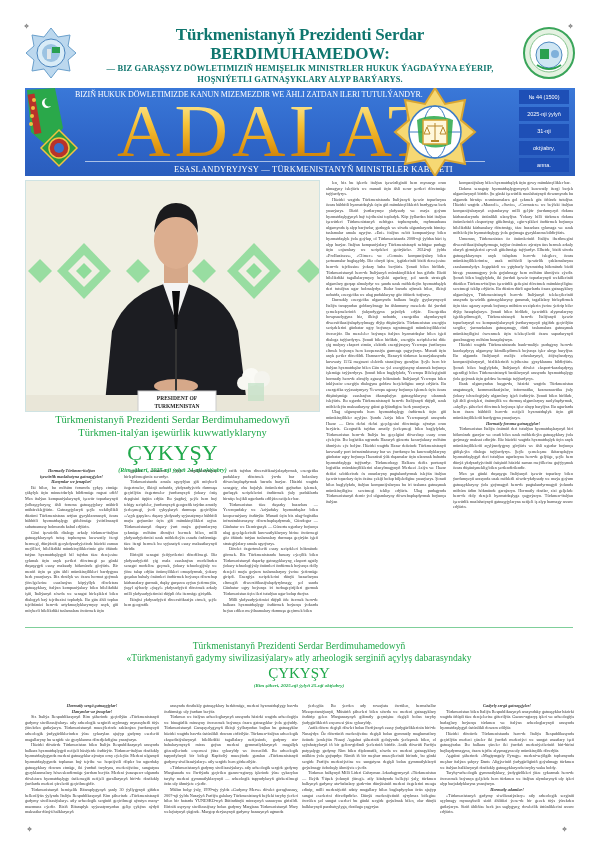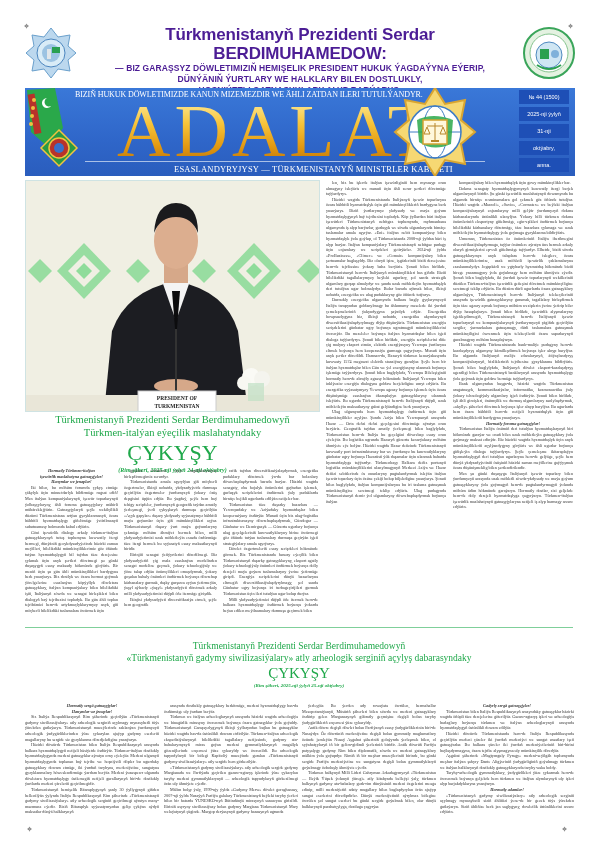--- a/index.html
+++ b/index.html
@@ -5,21 +5,21 @@
   * { box-sizing: border-box; margin: 0; padding: 0; }
   html, body { width: 600px; height: 850px; background: #ffffff; overflow: hidden; }
   body { font-family: "Liberation Serif", serif; color: #222; position: relative; }
 
   .reg-mark { position: absolute; font-size: 9px; color: #555; font-family: "DejaVu Sans", sans-serif; }
 
   
   .mast-top { position: absolute; left: 25px; top: 25px; width: 550px; height: 60px; }
   .emblem-left { position: absolute; left: 0; top: 2px; width: 52px; height: 52px; }
   .emblem-right { position: absolute; right: 0; top: 2px; width: 52px; height: 52px; }
-  .quote-block { position: absolute; left: 60px; right: 60px; top: 0; text-align: center; color: #4c1d95; font-family: Liberation Sans, sans-serif; }
+  .quote-block { position: absolute; left: 60px; right: 60px; top: 0; text-align: center; color: #0f766e; font-family: Liberation Serif, serif; }
   .quote-title { font-size: 17px; font-weight: bold; letter-spacing: -0.2px; line-height: 19px; }
   .quote-line { font-size: 8.5px; font-weight: bold; line-height: 11px; letter-spacing: 0.1px; }
 
   
   .banner { position: absolute; left: 25px; top: 88px; width: 550px; height: 88px; background: linear-gradient(180deg,#3a78d8 0%,#2f66c9 60%,#2a5dbd 100%); overflow: hidden; }
   .banner-motto { position: absolute; left: 50px; top: 2px; width: 360px; font-size: 8px; color: #fff; font-family: "Liberation Serif", serif; letter-spacing: -0.1px; white-space: nowrap; }
   .banner-title { position: absolute; left: 92px; top: 6px; font-size: 74px; line-height: 74px; font-family: "Liberation Serif", serif; letter-spacing: 4px; color: #f2b31a; background: linear-gradient(180deg,#fff3b0 0%,#f7c43a 40%,#e39a12 70%,#b86e06 100%); -webkit-background-clip: text; background-clip: text; -webkit-text-fill-color: transparent; text-shadow: none; }
   .banner-underline { position: absolute; left: 60px; right: 90px; top: 73px; height: 1px; background: rgba(255,255,255,0.6); }
   .banner-sub { position: absolute; left: 105px; top: 76px; font-size: 8.5px; color: #fff; font-family: Liberation Serif, serif; letter-spacing: 0.2px; white-space: nowrap; margin-left: 44px; }
   .flag { position: absolute; left: 0; top: 0; width: 60px; height: 88px; }
@@ -57,22 +57,21 @@
 <div class="mast-top">
   <svg class="emblem-left" viewBox="0 0 52 52">
     <polygon points="26,1 33,10 45,8 43,19 51,26 43,33 45,44 33,42 26,51 19,42 7,44 9,33 1,26 9,19 7,8 19,10" fill="#bcd8ee" stroke="#6aa0cc" stroke-width="1"></polygon>
     <circle cx="26" cy="26" r="14" fill="#d9ecf7" stroke="#4c86bf" stroke-width="1"></circle>
     <circle cx="26" cy="26" r="9" fill="#9cc3e2"></circle>
     <rect x="27" y="20" width="8" height="6" fill="#2aa050"></rect>
     <rect x="22" y="22" width="4" height="10" fill="#e0e6ea"></rect>
   </svg>
   <div class="quote-block">
     <div class="quote-title">Türkmenistanyň Prezidenti Serdar BERDIMUHAMEDOW:</div>
-    <div class="quote-line">— BIZ GARAŞSYZ DÖWLETIMIZIŇ HEMIŞELIK PRESIDENT HUKUK ÝAGDAÝYNA EÝERIP,</div>
-    <div class="quote-line">DÜNÝÄNIŇ ÝURTLARY WE HALKLARY BILEN DOSTLUKLY,</div>
+    <div class="quote-line">— BIZ GARAŞSYZ DÖWLETIMIZIŇ HEMIŞELIK MINISTRLER HUKUK ÝAGDAÝYNA EÝERIP,</div>
     <div class="quote-line">HOŞNIÝETLI GATNAŞYKLARY ALYP BARÝARYS.</div>
   </div>
   <svg class="emblem-right" viewBox="0 0 52 52">
     <circle cx="26" cy="26" r="25" fill="#e4f2e1" stroke="#3aa55a" stroke-width="2"></circle>
     <circle cx="26" cy="26" r="19" fill="#ffffff" stroke="#86c48f" stroke-width="1"></circle>
     <circle cx="26" cy="28" r="13" fill="#cfe6f3" stroke="#4f8ac0" stroke-width="1"></circle>
     <rect x="17" y="22" width="9" height="10" fill="#2aa050"></rect>
     <circle cx="32" cy="27" r="4" fill="#7fb1da"></circle>
     <path d="M14 38 Q26 46 38 38" stroke="#2aa050" stroke-width="2" fill="none"></path>
   </svg>
@@ -156,21 +155,21 @@
     <rect x="222" y="202" width="16" height="18" fill="#bfe0c5" opacity="0.7"></rect>
 
     <rect x="112" y="210" width="78" height="22" fill="#ffffff" stroke="#ccc"></rect>
     <text x="151" y="219" font-size="5.5" text-anchor="middle" font-family="Liberation Serif, serif" font-weight="bold" fill="#222">PRESIDENT OF</text>
     <text x="151" y="227" font-size="5.5" text-anchor="middle" font-family="Liberation Serif, serif" font-weight="bold" fill="#222">TURKMENISTAN</text>
   </svg>
 </div>
 
 <div class="headline1">
   <div class="h-line">Türkmenistanyň Prezidenti Serdar Berdimuhamedowyň</div>
-  <div class="h-line">Türkmen-italýan eýeçilik maslahatyndaky</div>
+  <div class="h-line">Türkmen-italýan işewürlik kuwwatlyklaryny</div>
   <div class="h-big">ÇYKYŞY</div>
   <div class="h-dateline">(Rim şäheri, 2025-nji ýylyň 24-nji oktýabry)</div>
 </div>
 
 <div class="col" style="left:25px;top:468px;width:93px;height:158px;">
   <p class="sub">Hormatly Türkmen-italýan</p>
   <p class="sub">işewürlik maslahatyna gatnaşyjylar!</p>
   <p class="sub">Hanymlar we jenaplar!</p>
   <p>Iki bilen, bu möhüm forumda çykyş etmäge çäkylyk üçin minnetdarlyk bildirmäge rugsat ediň! Men italýan kompaniýalarynyň, işewür toparlarynyň ýolbaşçylaryny, ähli foruma gatnaşyjylary mähirli mübäreklejýärin. Gatnaşyjylaryň şeýle wekilçilikli düzümi Türkmenistana artýan gyzyklanmanyň, özara bähbitli hyzmatdaşlygy giňeltmäge ýetirilmanyň subutnamasy bolmunda kabul edýärin.</p>
   <p>Göni işewürlik dialogy arkaly türkmen-italýan gatnaşyklarynyň tutuş toplumyna kuwwatly itergi bermegi, dünýäniň geoykdysadyýetinde häzirki zaman meýilleri, bilelikdäki mümkinçiliklerimiz göz öňünde tutýan hyzmatdaşlygyň bil taýdan täze derejesine çykmak üçin anyk şertleri döretmegi şu günki duşuşygyň esasy maksady hökmünde görýäris. Bir meniň üçin şu gün ähli mümkinçilikleri bardygyna berk ynanýarys. Biz dostlyk we özara hormat goýmak ýörelgelerine esaslanýan köpýyllyk döwletara gatnaşyklary, italýan kompaniýalary bilen bilelikdäki işiň, Italiýanyň söwda we senagat birleşikleri bilen dialogyň baý tejribesini topladyk. Bu gün ähli toplan tejribämizi hem-de artykmaçlyklarymyzy anyk, giň möçberli bilelikdäki taslamalara öwürmek üçin</p>

